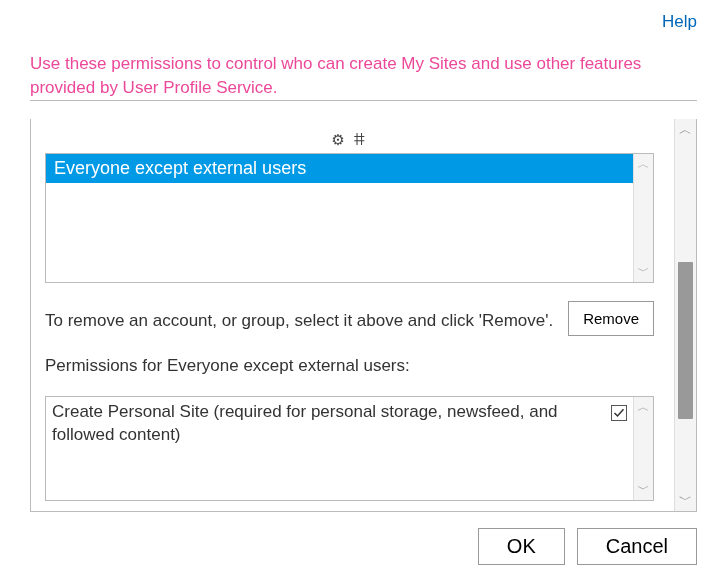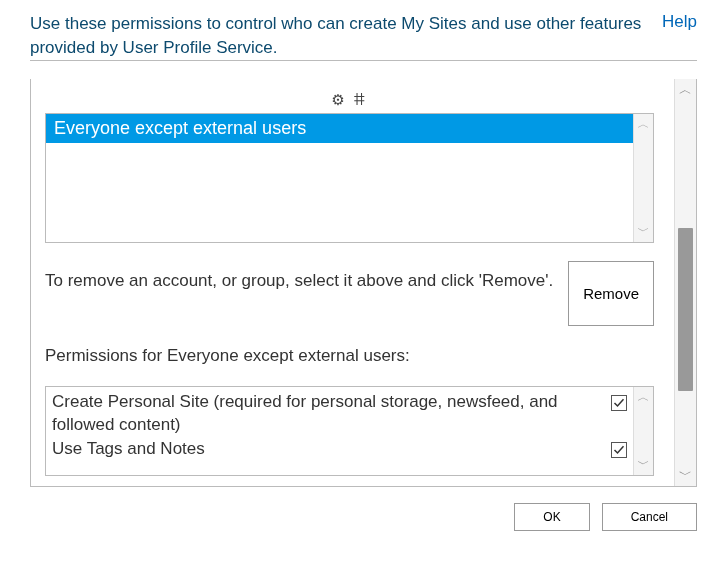--- a/index.html
+++ b/index.html
@@ -7,21 +7,21 @@
       margin: 0;
       padding: 0;
       font-family: "Segoe UI", Arial, sans-serif;
       font-size: 17px;
       color: #333;
       background: #fff;
       width: 715px;
     }
     .outer { padding: 12px 18px 18px 30px; }
     .header-row { display: flex; align-items: flex-start; }
-    .desc { flex: 1; line-height: 1.4; color: #0c4a6e; }
+    .desc { flex: 1; line-height: 1.4; color: #ec4899; margin-top: 40px; }
     .help-link { color: #0067b8; margin-left: 12px; white-space: nowrap; text-align: center; }
 
     .panel-wrap {
       border: 1px solid #bbb;
       border-top: none;
       margin-top: 18px;
       padding: 10px 14px 10px 14px;
       position: relative;
     }
     .panel-top-border {
@@ -67,51 +67,51 @@
       align-items: center;
       justify-content: space-between;
     }
     .inner-scroll .arrow { color: #aaa; font-size: 12px; padding: 2px 0; user-select:none;}
 
     .remove-row { display: flex; align-items: flex-start; margin-top: 26px; gap: 12px; }
     .remove-text { flex: 1; line-height: 1.4; }
     .remove-btn {
       border: 1px solid #999;
       background: #fff;
-      padding: 23px 14px;
+      padding: 8px 14px;
       font-family: inherit;
       font-size: 15px;
       margin-top: -8px;
     }
 
     .perm-label { margin-top: 20px; margin-bottom: 20px; }
 
     .perm-box {
       border: 1px solid #bbb;
-      height: 90px;
+      height: 105px;
       display: flex;
       position: relative;
     }
     .perm-list { flex: 1; padding: 4px 6px; overflow: hidden; }
     .perm-item { display: flex; align-items: flex-start; line-height: 1.35; margin-bottom: 2px; }
     .perm-text { flex: 1; padding-right: 6px; }
     .perm-check {
       width: 16px; height: 16px; border: 1px solid #555; margin-top: 4px; position: relative; flex-shrink: 0;
       display:flex; align-items:center; justify-content:center;
     }
     .perm-check.checked svg { display:block; }
     .perm-check svg { display:none; width:12px; height:12px; }
     .perm-box .inner-scroll .arrow { color:#999; }
 
     .bottom-buttons {
       display: flex; justify-content: flex-end; gap: 12px; margin-top: 16px;
     }
     .btn {
       border: 1px solid #999; background: #fff;
-      padding: 6px 28px; font-family: inherit; font-size: 12px; text-align: center;
+      padding: 6px 28px; font-family: inherit; font-size: 20px; text-align: center;
     }
   </style>
 </head>
 <body>
 
 <div class="outer">
 
   <div class="header-row">
     <div class="desc">Use these permissions to control who can create My Sites and use other features provided by User Profile Service.</div>
     <a class="help-link">Help</a>
@@ -155,28 +155,20 @@
       <div class="perm-box">
         <div class="perm-list" id="perm-list">
             <div class="perm-item">
               <div class="perm-text">Create Personal Site (required for personal storage, newsfeed, and followed content)</div>
               <div class="perm-check checked">
                 <svg viewBox="0 0 16 16">
                   <path d="M2 8 L6 12 L14 3" stroke="#333" stroke-width="2" fill="none"></path>
                 </svg>
               </div>
             </div>
-            <div class="perm-item">
-              <div class="perm-text">Use Tags and Notes</div>
-              <div class="perm-check checked">
-                <svg viewBox="0 0 16 16">
-                  <path d="M2 8 L6 12 L14 3" stroke="#333" stroke-width="2" fill="none"></path>
-                </svg>
-              </div>
-            </div>
           </div>
         <div class="inner-scroll">
           <div class="arrow">︿</div>
           <div></div>
           <div class="arrow">﹀</div>
         </div>
       </div>
 
     </div>
   </div>

